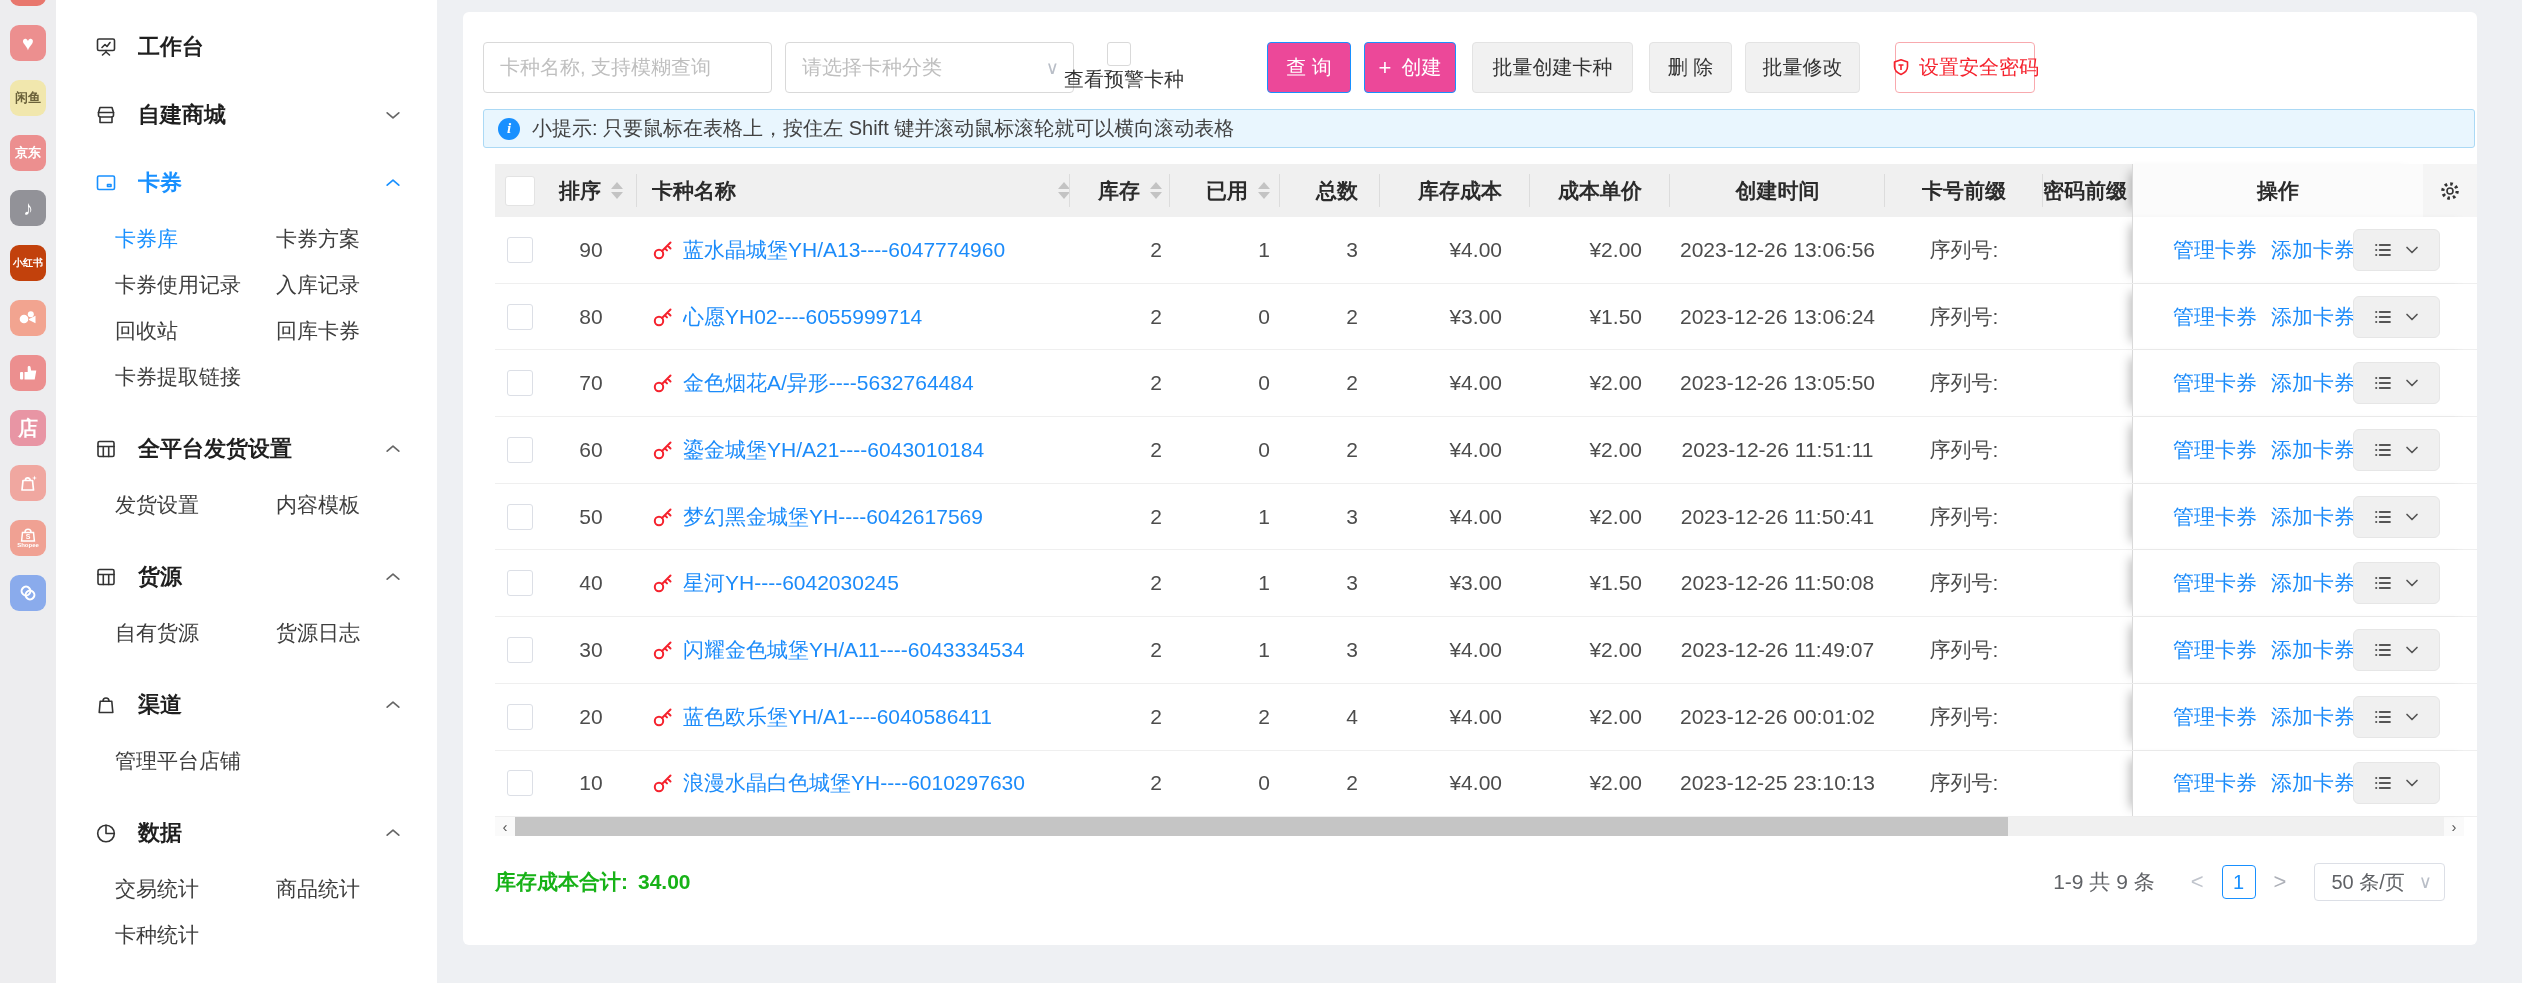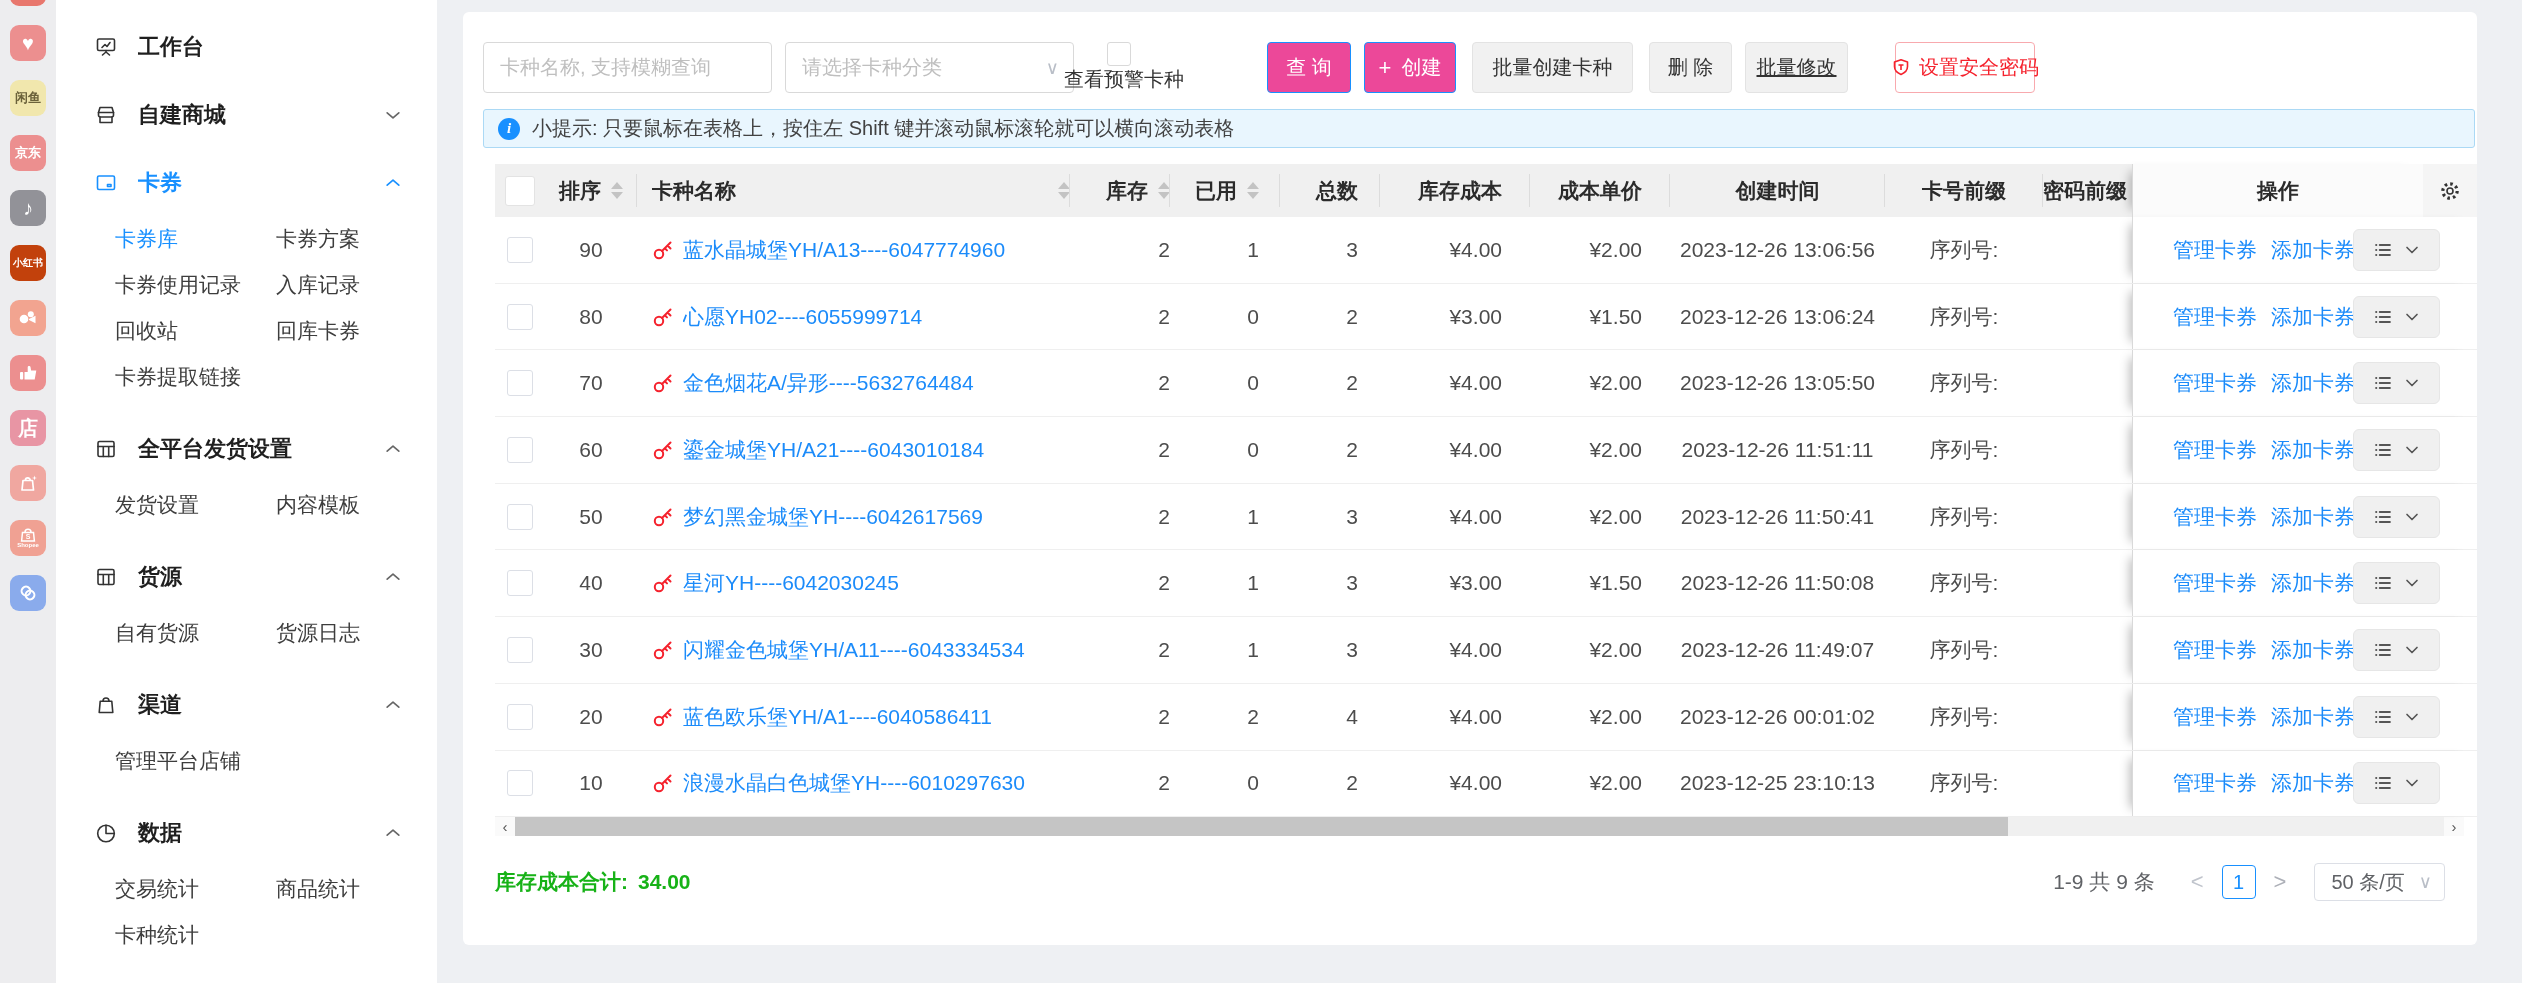--- a/index.html
+++ b/index.html
@@ -65,22 +65,22 @@
   .th { display:flex; align-items:center; font-size:21px; font-weight:bold; color:#2b2b2b; position:relative; flex:none; }
   .th.sep::after { content:""; position:absolute; right:0; top:10px; bottom:10px; width:1px; background:#dcdcdc; }
   .carets { display:inline-flex; flex-direction:column; margin-left:10px; }
   .carets i { width:0; height:0; border-left:6px solid transparent; border-right:6px solid transparent; display:block; }
   .carets i.up { border-bottom:7px solid #c3c3c3; margin-bottom:3px; }
   .carets i.dn { border-top:7px solid #c3c3c3; }
   .c-check { width:50px; justify-content:center; }
   .c-order { width:92px; justify-content:center; }
   .c-name  { width:433px; padding-left:15px; }
   .c-name .flexfill { flex:1; }
-  .c-stock { width:100px; justify-content:flex-end; }
-  .c-used  { width:110px; justify-content:flex-end; padding-right:21px; }
+  .c-stock { width:100px; justify-content:flex-end; padding-right:8px; }
+  .c-used  { width:110px; justify-content:flex-end; padding-right:10px; }
   .c-total { width:100px; justify-content:flex-end; padding-right:22px; }
   .c-scost { width:150px; justify-content:flex-end; padding-right:28px; }
   .c-ucost { width:140px; justify-content:flex-end; padding-right:28px; }
   .c-created { width:215px; justify-content:center; }
   .c-prefix { width:158px; justify-content:center; }
   .c-pwd { width:89px; overflow:hidden; white-space:nowrap; }
   .c-actions { width:291px; justify-content:center; background:#fbfbfb;
     border-left:1px solid #d9d9d9; box-shadow:-10px 0 10px -8px rgba(0,0,0,0.28); }
   .c-gear { width:54px; justify-content:center; background:#f5f5f5; cursor:pointer; }
   .trow { display:flex; height:66.7px; align-items:center; border-bottom:1px solid #efefef; background:#fff; }
@@ -353,21 +353,21 @@
         <span>创建</span>
       </button>
     </div>
     <div class="tb-abs" style="left:1009px;">
       <button class="btn btn-gray" style="width:161px;">批量创建卡种</button>
     </div>
     <div class="tb-abs" style="left:1186px;">
       <button class="btn btn-gray" style="width:83px;">删 除</button>
     </div>
     <div class="tb-abs" style="left:1282px;">
-      <button class="btn btn-gray" style="width:103px;text-decoration:underline;">批量修改</button>
+      <button class="btn btn-gray" style="width:115px;">批量修改</button>
     </div>
     <div class="tb-abs" style="left:1432px;">
       <button class="btn btn-danger" style="width:140px; gap:8px;">
         <span id="shield-slot">
             <svg width="20" height="20" viewBox="0 0 20 20" fill="none" stroke="#f5222d" stroke-width="1.6" stroke-linejoin="round">
               <path d="M10 1.8l6.5 2.3v4.4c0 4-2.7 6.4-6.5 7.9-3.8-1.5-6.5-3.9-6.5-7.9V4.1z"></path>
               <path d="M7.5 7h5M10 7v5"></path>
             </svg>
           </span>
         <span>设置安全密码</span>

